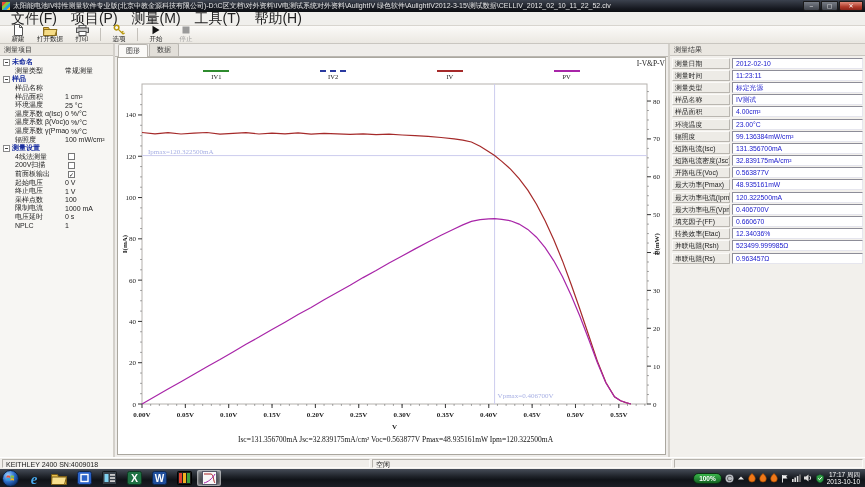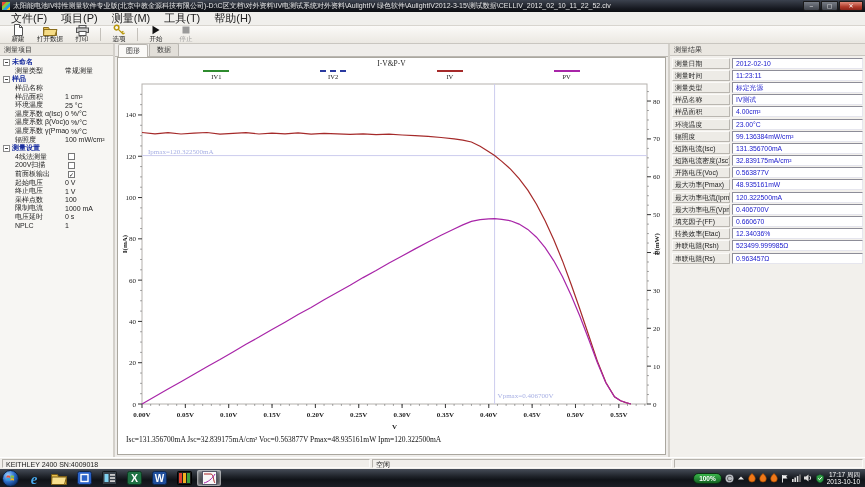--- a/index.html
+++ b/index.html
@@ -15,21 +15,21 @@
   .title-text { font-size:7px; white-space:nowrap; overflow:hidden; flex:1 1 auto; }
   .win-controls { display:flex; gap:1px; margin-left:4px; flex:0 0 auto; }
   .winbtn { width:17px; height:10px; font-size:6px; line-height:9px; text-align:center;
             color:#fff; border:1px solid #1a1a1a; border-radius:0 0 2px 2px;
             background:linear-gradient(#777c85,#3f434b); cursor:default; }
   .winbtn.close { width:24px; background:linear-gradient(#e08a7a,#b03a2a 60%,#8c2218); }
 
   
   .menubar { height:14px; background:#f0efec; border-bottom:1px solid #d8d5cf;
              display:flex; align-items:center; padding-left:4px; }
-  .menu-item { font-size:11px; color:#222; padding:0 7px; height:13px; line-height:13px; }
+  .menu-item { font-size:14px; color:#222; padding:0 7px; height:13px; line-height:13px; }
   .toolbar { height:18px; background:linear-gradient(#fbfaf8,#ebe8e2);
              border-bottom:1px solid #c9c6c0; display:flex; align-items:stretch; padding-left:3px; }
   .tb-btn { display:flex; flex-direction:column; align-items:center; justify-content:center;
             min-width:30px; padding:0 4px; font-size:6.5px; color:#222; }
   .tb-btn .tb-ic { height:10px; display:flex; align-items:center; }
   .tb-btn.disabled { color:#9a9a9a; }
   .tb-sep { width:1px; background:#c4c1bb; margin:2px 3px; }
 
   
   .content { display:flex; height:413px; }
@@ -50,29 +50,29 @@
 
   
   .center-panel { width:553px; display:flex; flex-direction:column; background:#efedea; }
   .tabbar { height:13px; display:flex; align-items:flex-end; padding-left:3px; background:#efedea;
             border-bottom:1px solid #b9b6b0; }
   .tab { font-size:7px; padding:1px 7px; border:1px solid #b9b6b0; border-bottom:none;
          background:#e2dfd9; color:#333; border-radius:2px 2px 0 0; margin-right:1px; }
   .tab.active { background:#fbfaf8; position:relative; top:1px; }
   .chart-panel { flex:1; margin:0 2px 2px 2px; background:#fff; border:1px solid #aaa79f;
                  display:flex; flex-direction:column; overflow:hidden; }
-  .chart-title { text-align:center; font-family:"Liberation Serif",serif; font-size:7.5px;
+  .chart-title { text-align:right; font-family:"Liberation Serif",serif; font-size:7.5px;
                  color:#222; height:10px; line-height:11px; }
   .legend { height:14px; display:flex; justify-content:space-around; padding:0 40px; }
   .legend-item { display:flex; flex-direction:column; align-items:center; justify-content:center; }
   .legend-item .sw { width:26px; height:0; border-top-width:2px; border-top-color:#000; margin-bottom:1px; }
   .legend-item .lg-lbl { font-family:"Liberation Serif",serif; font-size:6.5px; color:#222; }
   #plot-svg { display:block; margin:0 auto; }
   .footer-stats { padding:1px 0 0 8px; }
-  .footer-stats div { font-family:"Liberation Serif",serif; font-size:7.5px; line-height:10px; color:#111; white-space:nowrap; }
+  .footer-stats div { font-family:"Liberation Serif",serif; font-size:7.5px; line-height:10px; color:#111; white-space:nowrap;text-align:center; }
 
   
   .right-panel { width:197px; background:#f2f0ec; border-left:2px solid #d3d0ca; }
   .results-rows { padding-top:1px; }
   .res-row { display:flex; align-items:center; height:12.2px; padding:0 2px; }
   .res-label { width:58px; flex:0 0 auto; font-size:6.8px; color:#222; background:#edebe6;
                border:1px solid; border-color:#fbfaf8 #b9b6b0 #b9b6b0 #fbfaf8;
                height:11px; line-height:10px; padding-left:2px; white-space:nowrap; overflow:hidden; }
   .res-value { flex:1; margin-left:2px; background:#fff; height:11px; line-height:10px;
                border:1px solid; border-color:#8d8d98 #e6e6ee #e6e6ee #8d8d98;

